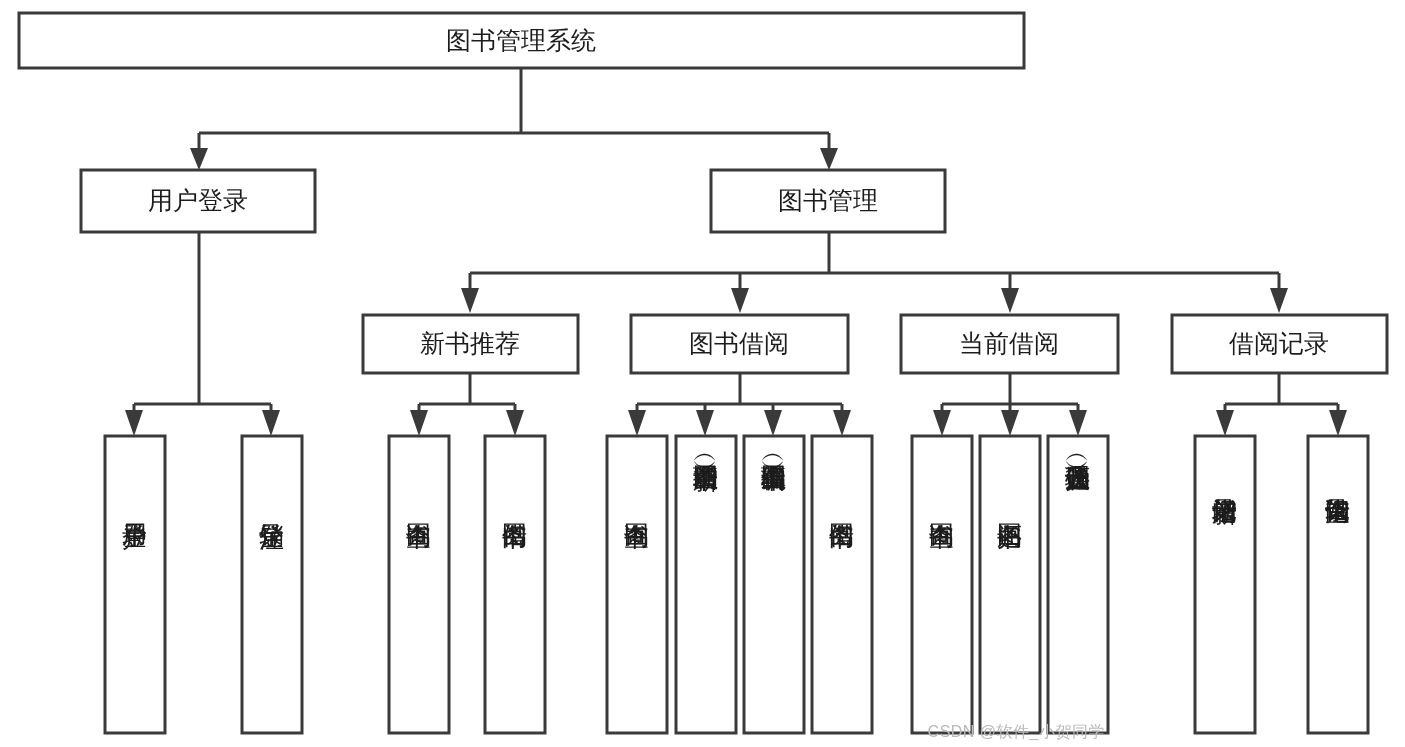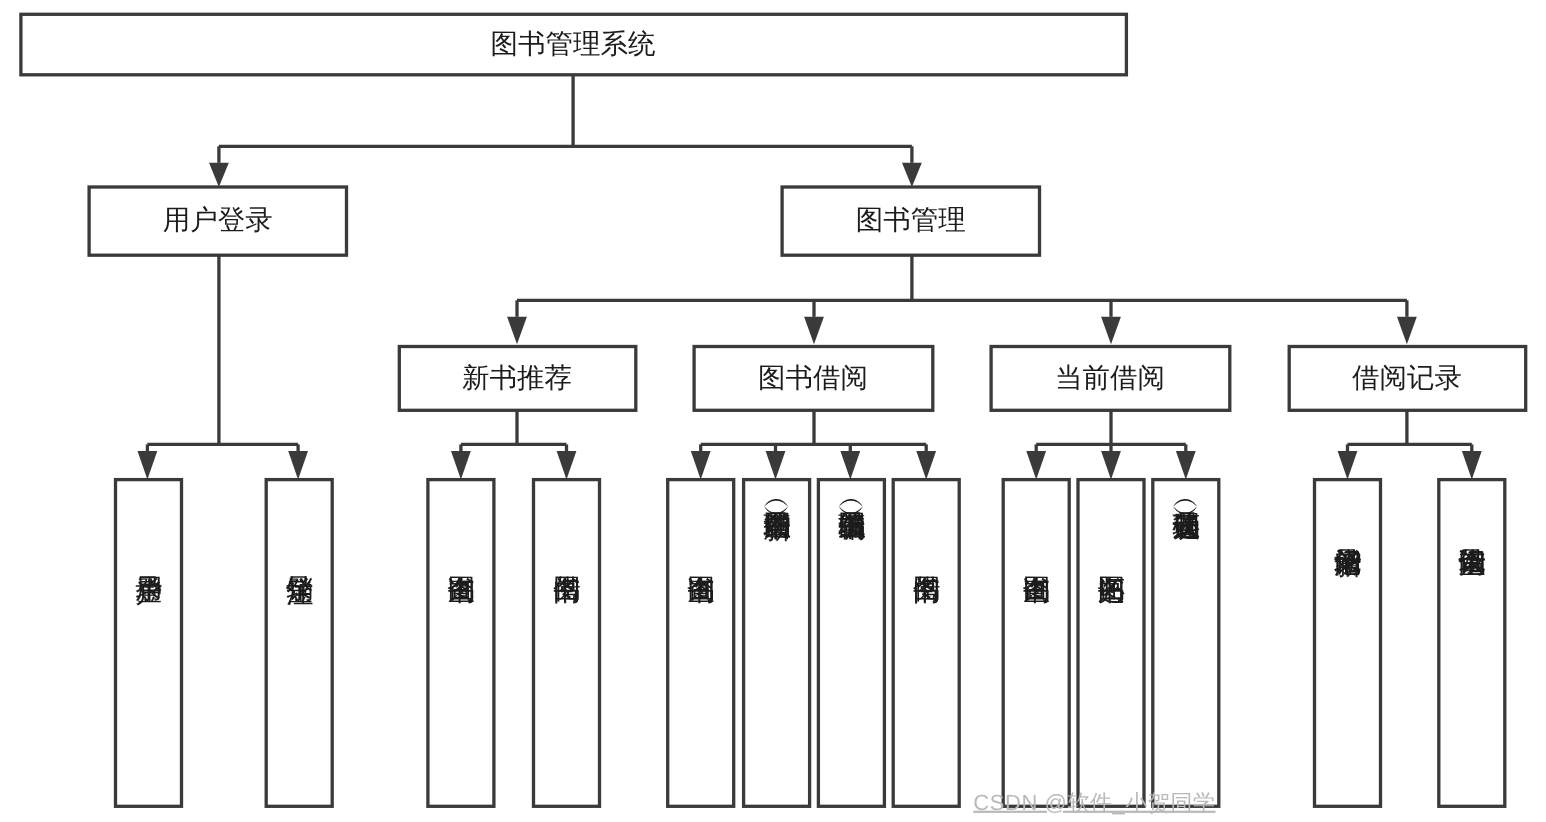--- a/index.html
+++ b/index.html
@@ -55,25 +55,24 @@
     font-size: 25px;
     text-anchor: middle;
     writing-mode: tb;
     glyph-orientation-vertical: 0;
   }
   .watermark {
     position: absolute;
     right: 10px;
     bottom: 4px;
     font-family: "Liberation Sans", "DejaVu Sans", sans-serif;
-    font-size: 20px;
+    font-size: 16px;
     color: #b9b9b9;
     white-space: nowrap;
     letter-spacing: 0.5px;
-    text-decoration: underline;
   }
 </style>
 </head>
 <body>
 
 <div id="diagram-root">
 
   <svg class="flow" viewBox="0 0 1405 747" xmlns="http://www.w3.org/2000/svg">
 
     <g>

